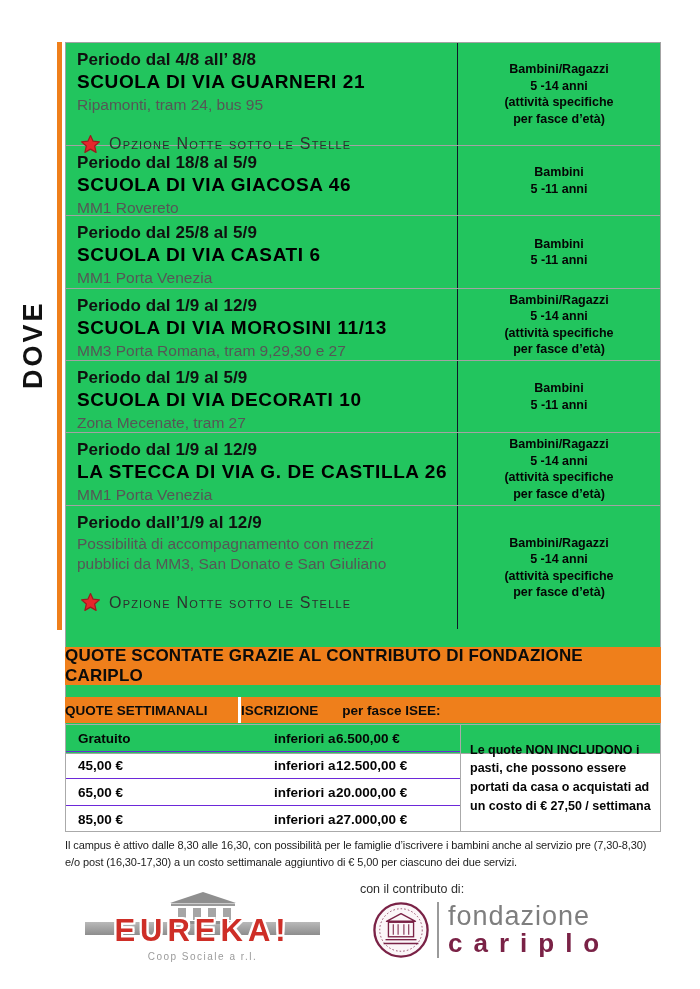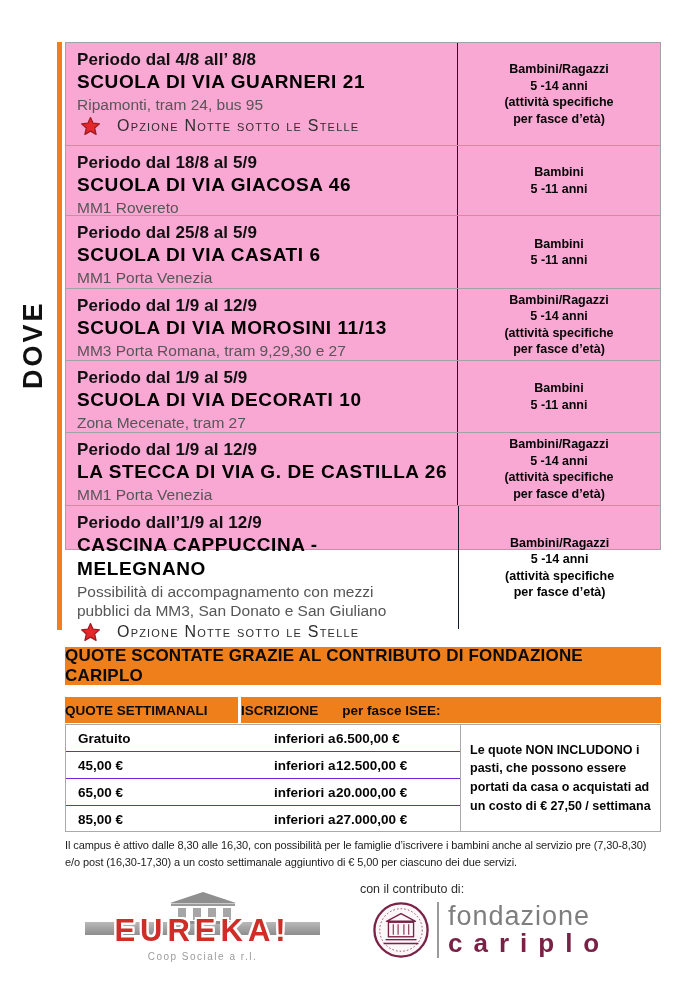--- a/index.html
+++ b/index.html
@@ -8,33 +8,33 @@
   .page { position:relative; width:700px; height:989px; background:#fff; overflow:hidden; }
 
   
   .dove-bar { position:absolute; left:57px; top:42px; width:5px; height:588px; background:#EF7F1B; }
   .dove-label { position:absolute; left:16px; top:280px; height:130px; width:34px;
     writing-mode:vertical-rl; transform:rotate(180deg);
     display:flex; align-items:center; justify-content:center;
     font-weight:900; font-size:27px; letter-spacing:3px; color:#111; }
 
   
-  .loc-table { position:absolute; left:65px; top:42px; width:596px; height:508px;
-    border:1px solid #a3a3a3; background:#f9a8d4; }
+  .loc-table { position:absolute; left:65px; top:42px; width:596px; height:712px;
+    border:1px solid #a3a3a3; background:#22c55e; }
   .loc-row { display:flex; border-top:1px solid #a3a3a3; }
   .loc-row:first-child { border-top:none; }
   .r1 { height:102px; } .r2 { height:70px; } .r3 { height:73px; }
   .r4 { height:72px; } .r5 { height:72px; } .r6 { height:73px; } .r7 { height:124px; }
   .loc-main { flex:1 1 auto; padding:7px 8px 4px 11px; min-width:0; }
   .loc-age { width:203px; border-left:1px solid #0f172a; display:flex;
     align-items:center; justify-content:center; padding:4px 6px; }
   .period { font-size:17px; font-weight:800; color:#101010; letter-spacing:0.1px; line-height:1.2; }
   .school { font-size:19px; font-weight:900; color:#000; letter-spacing:0.6px; line-height:1.25; }
   .addr { font-size:15.5px; font-weight:400; color:#565656; line-height:1.25; margin-top:1px; white-space:pre-line; }
-  .star-line { display:flex; align-items:center; gap:16px; margin-top:1px; margin-left:3px; }
+  .star-line { display:flex; align-items:center; gap:8px; margin-top:19px; margin-left:3px; }
   .star-line svg { width:21px; height:21px; flex:0 0 auto; }
   .night { font-variant:small-caps; font-size:16px; letter-spacing:1.2px; color:#2e2e2e; font-weight:500; }
   .age-text { font-size:12.5px; font-weight:800; color:#050505; text-align:center;
     line-height:1.32; white-space:pre-line; }
 
   
   .banner { position:absolute; left:65px; top:647px; width:596px; height:38px;
     background:#EF7F1B; display:flex; align-items:center; justify-content:center; }
   .banner span { font-size:17px; font-weight:900; color:#0b0b0b; letter-spacing:0.2px; }
 
@@ -170,21 +170,20 @@
         <div class="age-text">Bambini/Ragazzi
 5 -14 anni
 (attività specifiche
 per fasce d’età)</div>
       </div>
     </div>
 
     <div class="loc-row r7">
       <div class="loc-main">
         <div class="period">Periodo dall’1/9 al 12/9</div>
-        <div class="school">CASCINA CAPPUCCINA - MELEGNANO</div>
         <div class="addr">Possibilità di accompagnamento con mezzi
 pubblici da MM3, San Donato e San Giuliano</div>
         <div class="star-line">
           <svg viewBox="0 0 24 24">
               <path d="M12 1.8 L15 8.2 L22.2 9 L16.8 13.8 L18.4 21 L12 17.3 L5.6 21 L7.2 13.8 L1.8 9 L9 8.2 Z" fill="#E5272B" stroke="#9c1b1f" stroke-width="1.4" stroke-linejoin="round"></path>
             </svg>
           <span class="night">Opzione Notte sotto le Stelle</span>
         </div>
       </div>
       <div class="loc-age">

